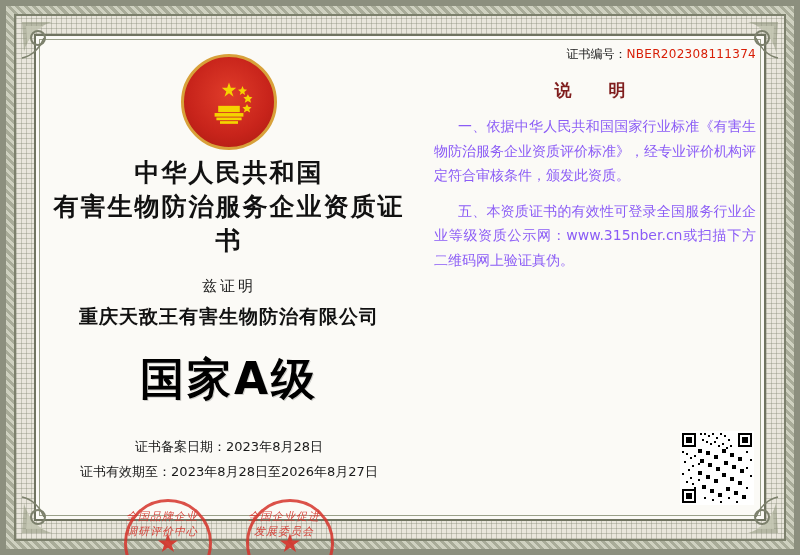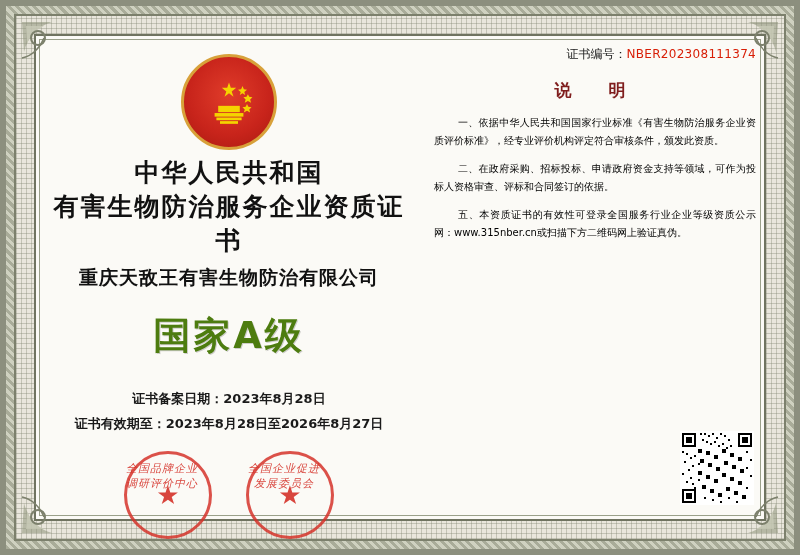--- a/index.html
+++ b/index.html
@@ -125,34 +125,34 @@
   }
   .company {
     margin-top: 8px;
     font-size: 19px;
     color: #111;
     font-weight: bold;
     letter-spacing: 1px;
   }
   .grade {
     margin-top: 20px;
-    font-size: 37px;
+    font-size: 44px;
     font-weight: bold;
     letter-spacing: 3px;
-    color: #4d7c0f;
+    color: #000000;
     text-shadow: 1px 1px 0 rgba(0,0,0,0.18);
   }
   .dates {
     margin-top: 26px;
     font-size: 13px;
     color: #1a1a1a;
     line-height: 1.9;
     text-align: center;
   }
-  .dates .row { white-space: nowrap; font-weight: bold; }
+  .dates .row { white-space: nowrap; }
   .dates .lbl { letter-spacing: 0px; }
   .dates .val { letter-spacing: 0px; }
 
   .seals {
     margin-top: 14px;
     display: flex;
     justify-content: center;
     gap: 26px;
   }
   .seal {
@@ -213,23 +213,23 @@
   .notice-title {
     text-align: center;
     font-size: 17px;
     font-weight: bold;
     letter-spacing: 10px;
     margin: 16px 0 12px;
     color: #7f1d1d;
   }
   .notice p {
     margin: 1px 0 11px 0;
-    font-size: 10px;
+    font-size: 14px;
     line-height: 1.75;
-    color: #000000;
+    color: #8b5cf6;
     text-align: justify;
     text-indent: 0;
   }
   .notice p.indent { text-indent: 24px; }
   .qr {
     position: absolute;
     right: 2px;
     bottom: 6px;
     width: 74px;
     height: 74px;
@@ -296,20 +296,21 @@
           <rect x="16" y="41" width="28" height="3" fill="#f5d300"></rect>
           <rect x="20" y="45" width="20" height="3" fill="#f5d300"></rect>
         </svg>
       </div>
 
       <div class="title">
         <div>中华人民共和国</div>
         <div>有害生物防治服务企业资质证书</div>
       </div>
 
+      <div class="subtitle-zs">兹证明</div>
 
       <div class="company">重庆天敌王有害生物防治有限公司</div>
 
       <div class="grade">国家A级</div>
 
       <div class="dates">
         <div class="row">
           <span class="lbl">证书备案日期：</span><span class="val">2023年8月28日</span>
         </div>
         <div class="row">
@@ -338,21 +339,20 @@
 
     <div class="right-col">
       <div class="cert-no">
         <span>证书编号：</span><span class="num">NBER202308111374</span>
       </div>
 
       <div class="notice-title">说　明</div>
 
       <div class="notice">
         <p class="indent">一、依据中华人民共和国国家行业标准《有害生物防治服务企业资质评价标准》，经专业评价机构评定符合审核条件，颁发此资质。</p>
-        <p class="indent">二、在政府采购、招标投标、申请政府资金支持等领域，可作为投标人资格审查、评标和合同签订的依据。</p>
         <p class="indent">五、本资质证书的有效性可登录全国服务行业企业等级资质公示网：www.315nber.cn或扫描下方二维码网上验证真伪。</p>
       </div>
 
       <div class="qr">
         <svg width="74" height="74" viewBox="0 0 37 37" shape-rendering="crispEdges">
           <rect width="37" height="37" fill="#ffffff"></rect>
           <g fill="#000000">
             <rect x="1" y="1" width="7" height="1"></rect>
               <rect x="1" y="7" width="7" height="1"></rect>
             <rect x="1" y="1" width="1" height="7"></rect>

